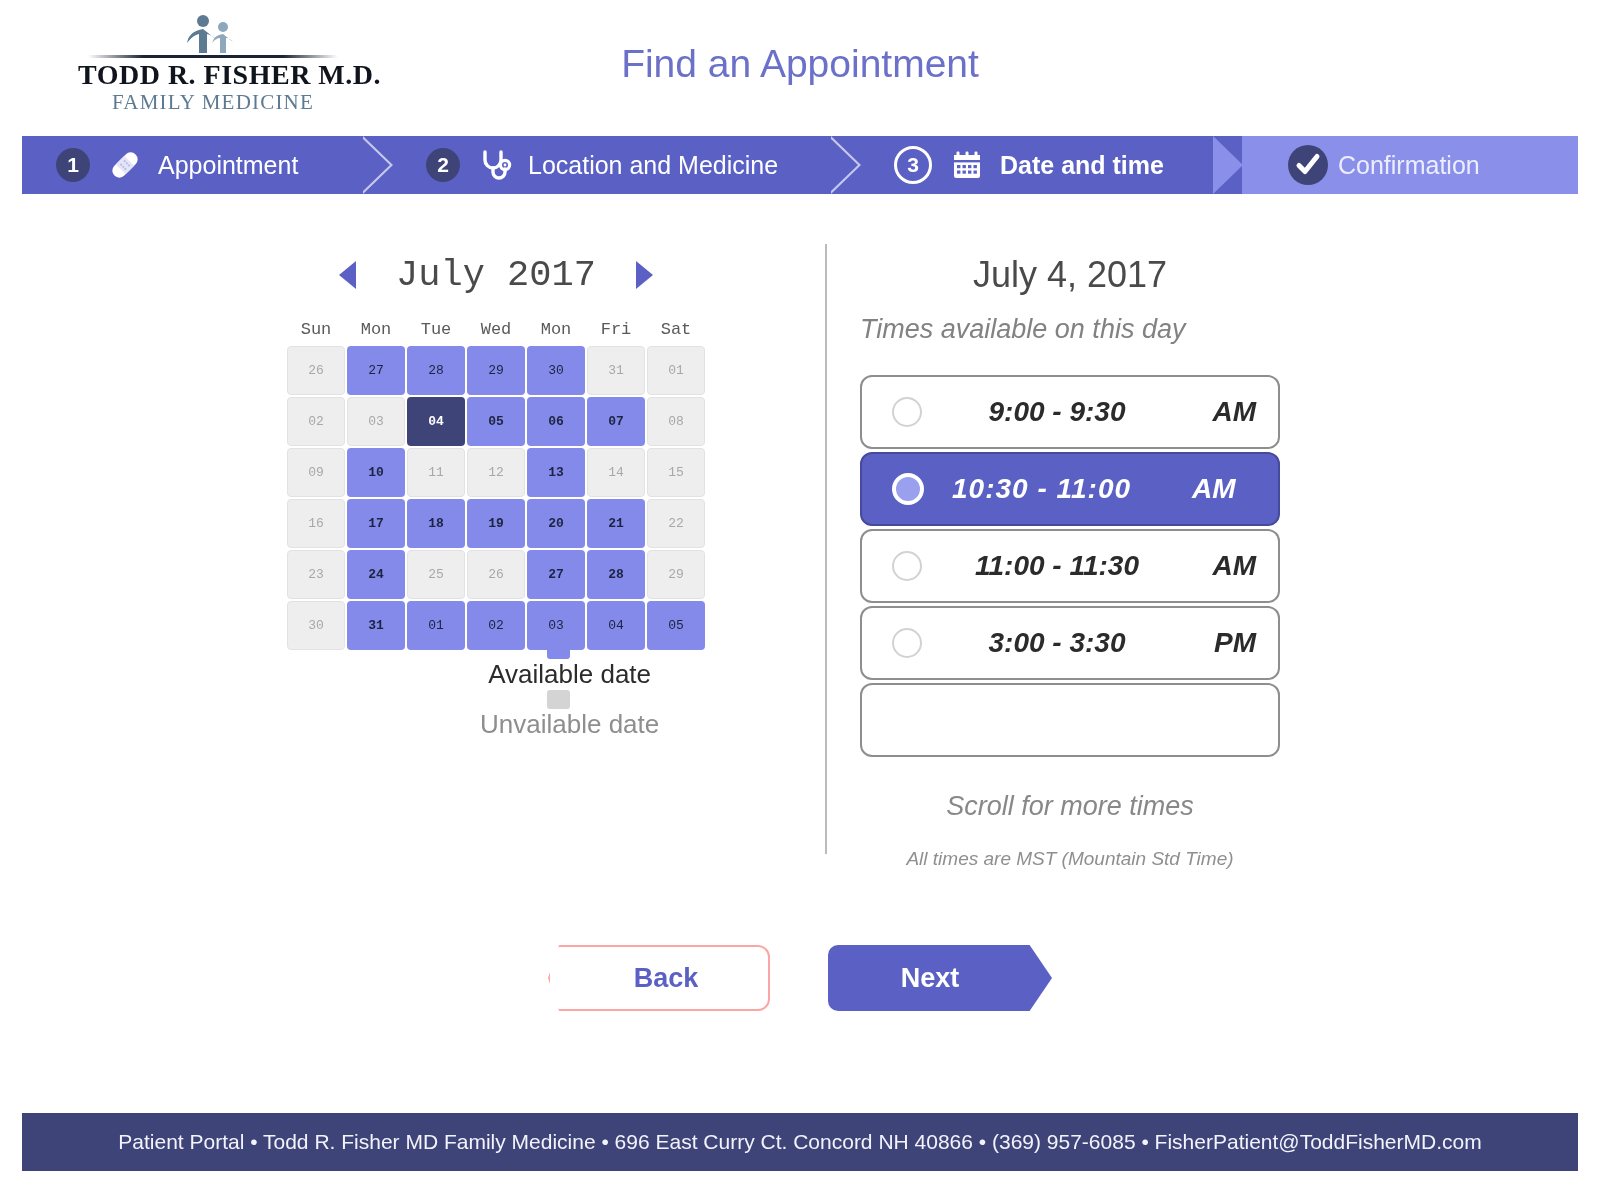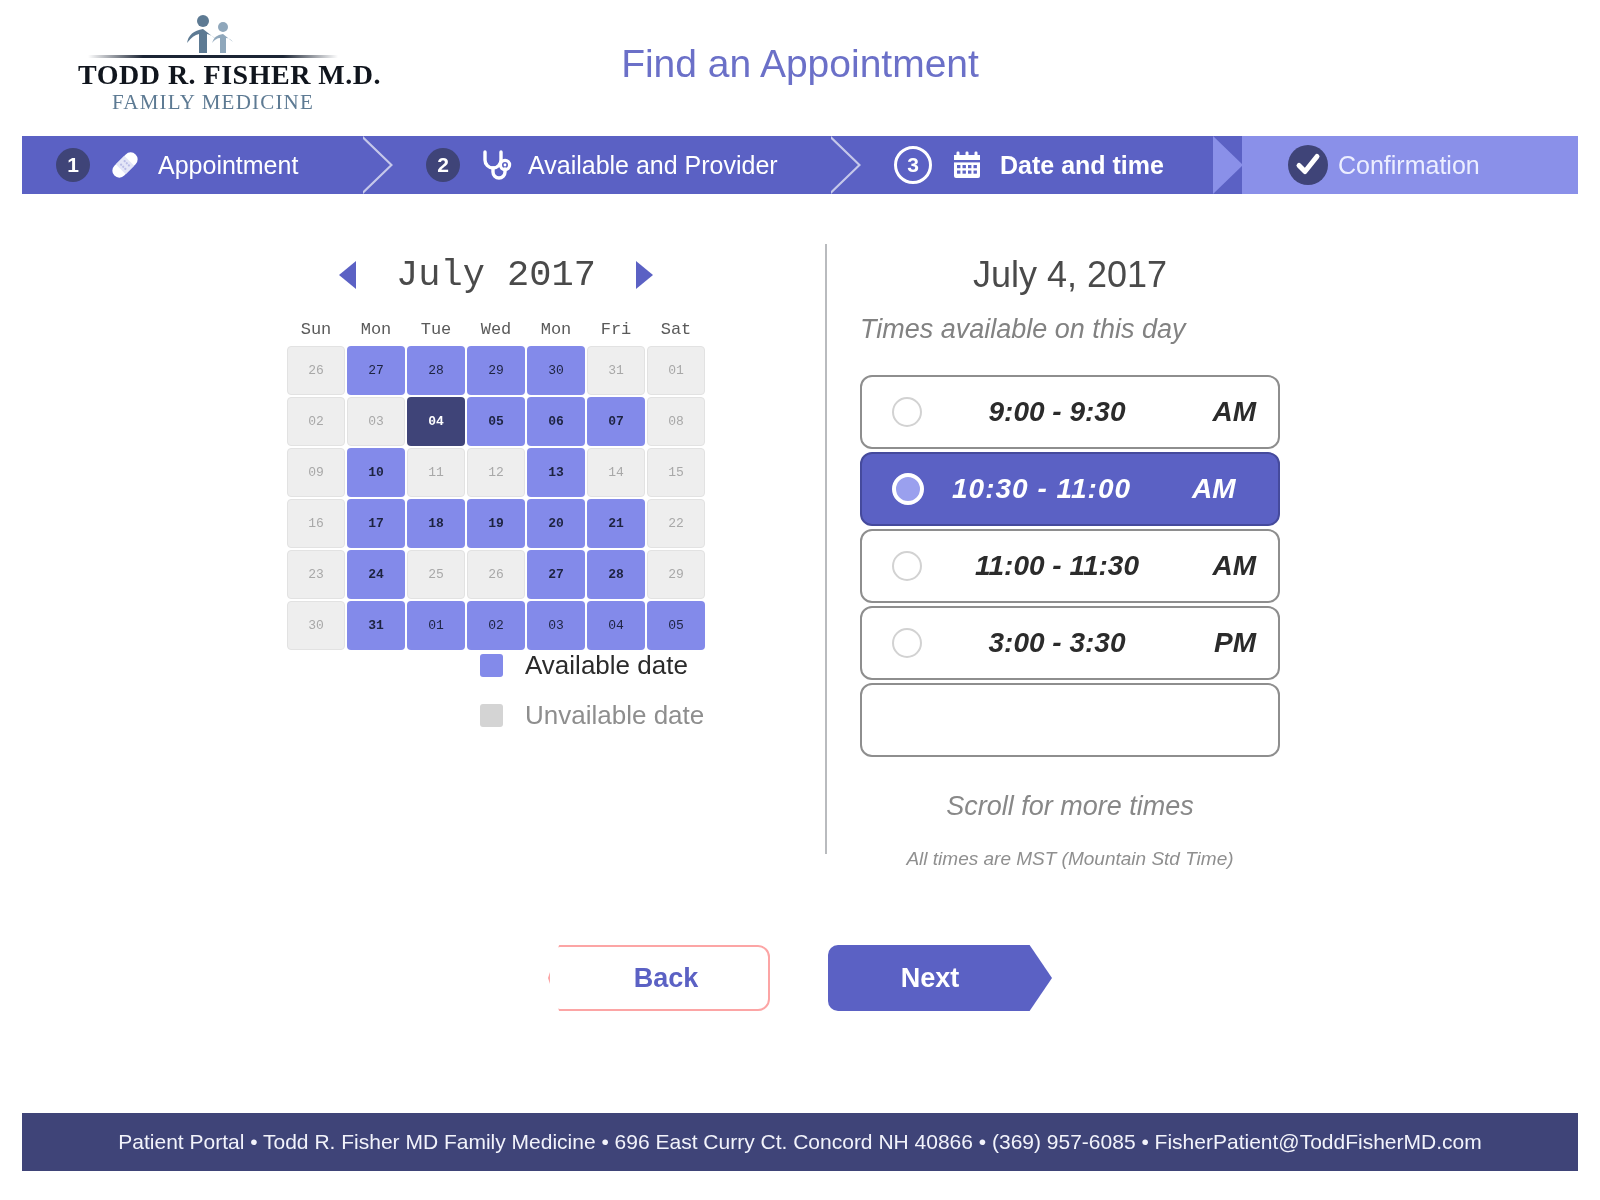--- a/index.html
+++ b/index.html
@@ -237,20 +237,21 @@
   
   .legend {
     position: absolute;
     left: 480px;
     top: 440px;
   }
   .legend-row {
     display: flex;
     align-items: center;
     height: 50px;
+    flex-direction: column;
   }
   .legend-sw {
     width: 23px; height: 23px;
     border-radius: 3px;
     margin-right: 22px;
   }
   .legend-sw.available { background: #838aea; }
   .legend-sw.unavailable { background: #d4d4d4; }
   .legend-label { font-size: 26px; color: #2b2b2b; }
   .legend-label.muted { color: #8e8e8e; }
@@ -454,21 +455,21 @@
   <div class="step s2">
     <div class="step-num">2</div>
     <div class="step-icon">
       <svg width="34" height="34" viewBox="0 0 34 34">
         <path d="M7 4 v8 a8 8 0 0 0 16 0 v-8" fill="none" stroke="#ffffff" stroke-width="3.4" stroke-linecap="round"></path>
         <path d="M15 20 v4 a6 6 0 0 0 12 0 v-3" fill="none" stroke="#ffffff" stroke-width="3.4" stroke-linecap="round"></path>
         <circle cx="27" cy="17" r="4.6" fill="none" stroke="#ffffff" stroke-width="3.2"></circle>
         <circle cx="27" cy="17" r="1.4" fill="#ffffff"></circle>
       </svg>
     </div>
-    <div class="step-label">Available and Provider</div>
+    <div class="step-label">Location and Medicine</div>
     <svg class="sep" viewBox="0 0 30 58" preserveAspectRatio="none">
       <polygon points="0,0 30,29 0,58 0,55 27,29 0,3" fill="#ffffff" opacity="0.65"></polygon>
     </svg>
   </div>
 
   <div class="step s3">
     <div class="step-num active">3</div>
     <div class="step-icon">
       <svg width="32" height="32" viewBox="0 0 32 32">
         <rect x="3" y="6" width="26" height="23" rx="2" fill="#ffffff"></rect>

